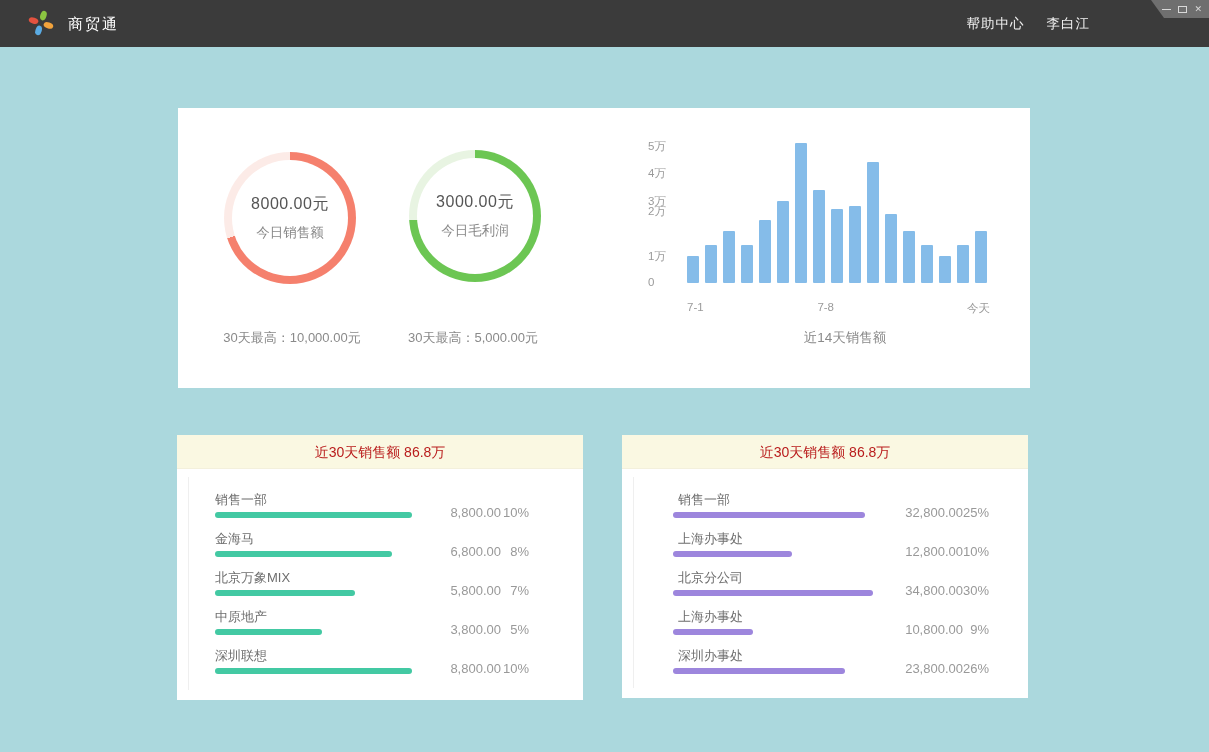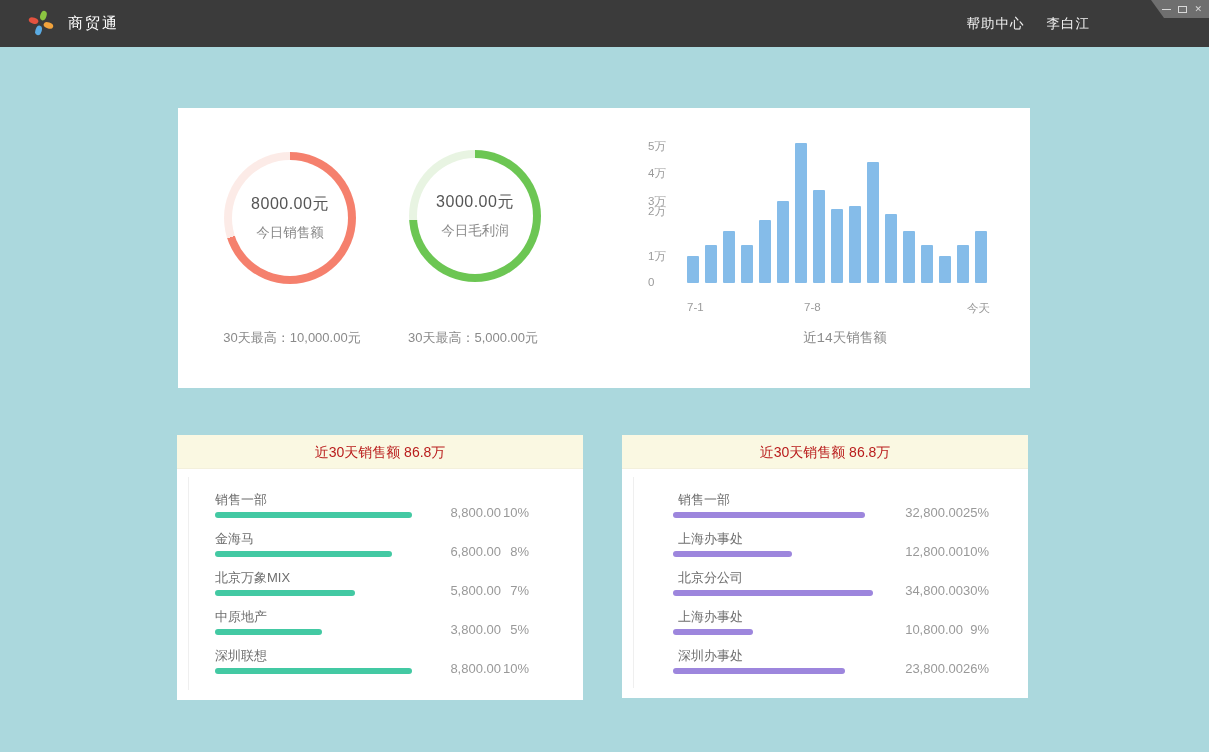--- a/index.html
+++ b/index.html
@@ -12,21 +12,21 @@
     color:#666;
   }
   
   .titlebar {
     position:absolute; left:0; top:0; width:1209px; height:47px;
     background:#3b3b3b;
   }
   .brand-logo { position:absolute; left:28px; top:10px; width:26px; height:26px; }
   .brand-title {
     position:absolute; left:68px; top:0; height:47px; line-height:47px;
-    color:#ffffff; font-size:15px; letter-spacing:2px;font-family:Liberation Serif, serif;
+    color:#ffffff; font-size:15px; letter-spacing:2px;
   }
   .titlebar-nav {
     position:absolute; right:119px; top:0; height:47px;
     display:flex; align-items:center; gap:22px;margin-left:44px;
   }
   .titlebar-nav span { color:#f2f2f2; font-size:13.5px; cursor:pointer; letter-spacing:1px; }
   .win-controls {
     position:absolute; right:0; top:0; width:58px; height:18px;
     background:#6f6f6f;
     clip-path:polygon(0 0, 100% 0, 100% 100%, 13px 100%);
@@ -55,23 +55,23 @@
 
   
   .y-axis-label { position:absolute; left:470px; width:40px; font-size:11.5px; color:#9a9a9a; }
   .daily-bars {
     position:absolute; left:509px; bottom:105px; width:302px; height:146px;
     display:flex; align-items:flex-end; gap:6px;
   }
   .vbar { width:12px; border-radius:1px; }
   .x-tick { position:absolute; top:193px; font-size:11.5px; color:#9a9a9a; }
   .x-tick-first { left:509px; }
-  .x-tick-mid { left:626px; width:30px; text-align:left; }
+  .x-tick-mid { left:626px; width:30px; text-align:right; }
   .x-tick-last { left:762px; width:50px; text-align:right; }
-  .chart-caption { position:absolute; left:517px; top:221px; width:300px; text-align:center; font-size:13.5px; color:#8a8a8a;font-family:Liberation Mono, monospace; }
+  .chart-caption { position:absolute; left:517px; top:221px; width:300px; text-align:center; font-size:13.5px; color:#8a8a8a; }
 
   
   .rank-card { overflow:hidden; }
   .rank-header {
     position:absolute; left:0; top:0; right:0; height:34px;
     background:#faf8e2; border-bottom:1px solid #f3f0dc;
     line-height:34px; text-align:center; font-size:14px; color:#b91c1c;
   }
   .scroll-track { position:absolute; left:11px; top:42px; bottom:10px; width:1px; background:#efefef; }
   .rank-row { position:absolute; left:0; right:0; height:39px; }

